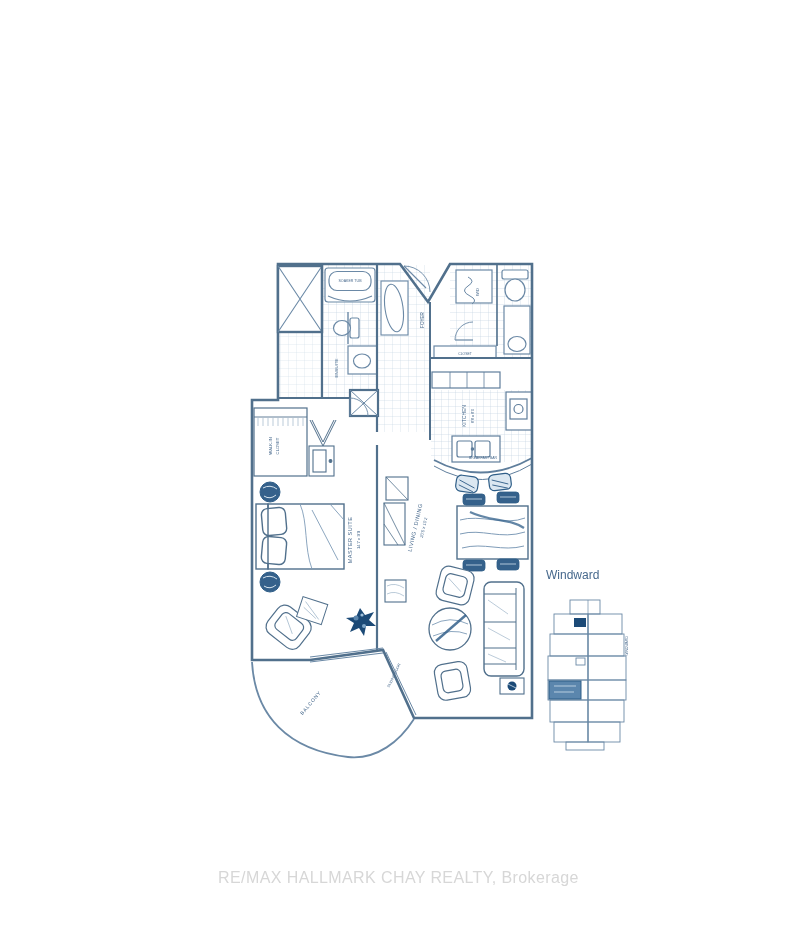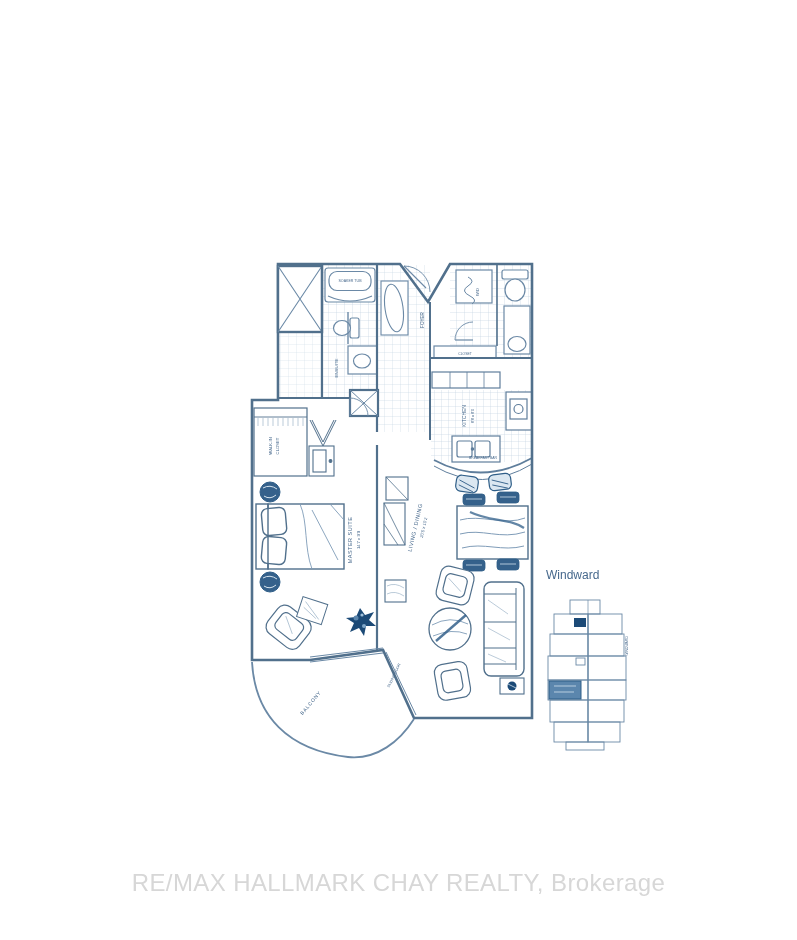--- a/index.html
+++ b/index.html
@@ -1,20 +1,20 @@
 <!DOCTYPE html>
 <html><head>
 <meta charset="utf-8">
 <style>
   html,body{margin:0;padding:0;background:#ffffff;}
   .page{position:relative;width:797px;height:940px;background:#ffffff;overflow:hidden;
         font-family:"Liberation Sans",sans-serif;}
   .plan-svg{position:absolute;left:0;top:0;}
   .watermark{position:absolute;top:869px;left:50%;transform:translateX(-50%);
-             font-size:24px;color:#d7d7d7;letter-spacing:.4px;white-space:nowrap;
+             font-size:16px;color:#d7d7d7;letter-spacing:.4px;white-space:nowrap;
              font-family:"Liberation Sans",sans-serif;text-align:right;}
   text{font-family:"Liberation Sans",sans-serif;fill:#46688c;}
 </style>
 </head>
 <body>
 
 <div class="page">
 
 <svg class="plan-svg" width="797" height="940" viewBox="0 0 797 940">
   <defs>

